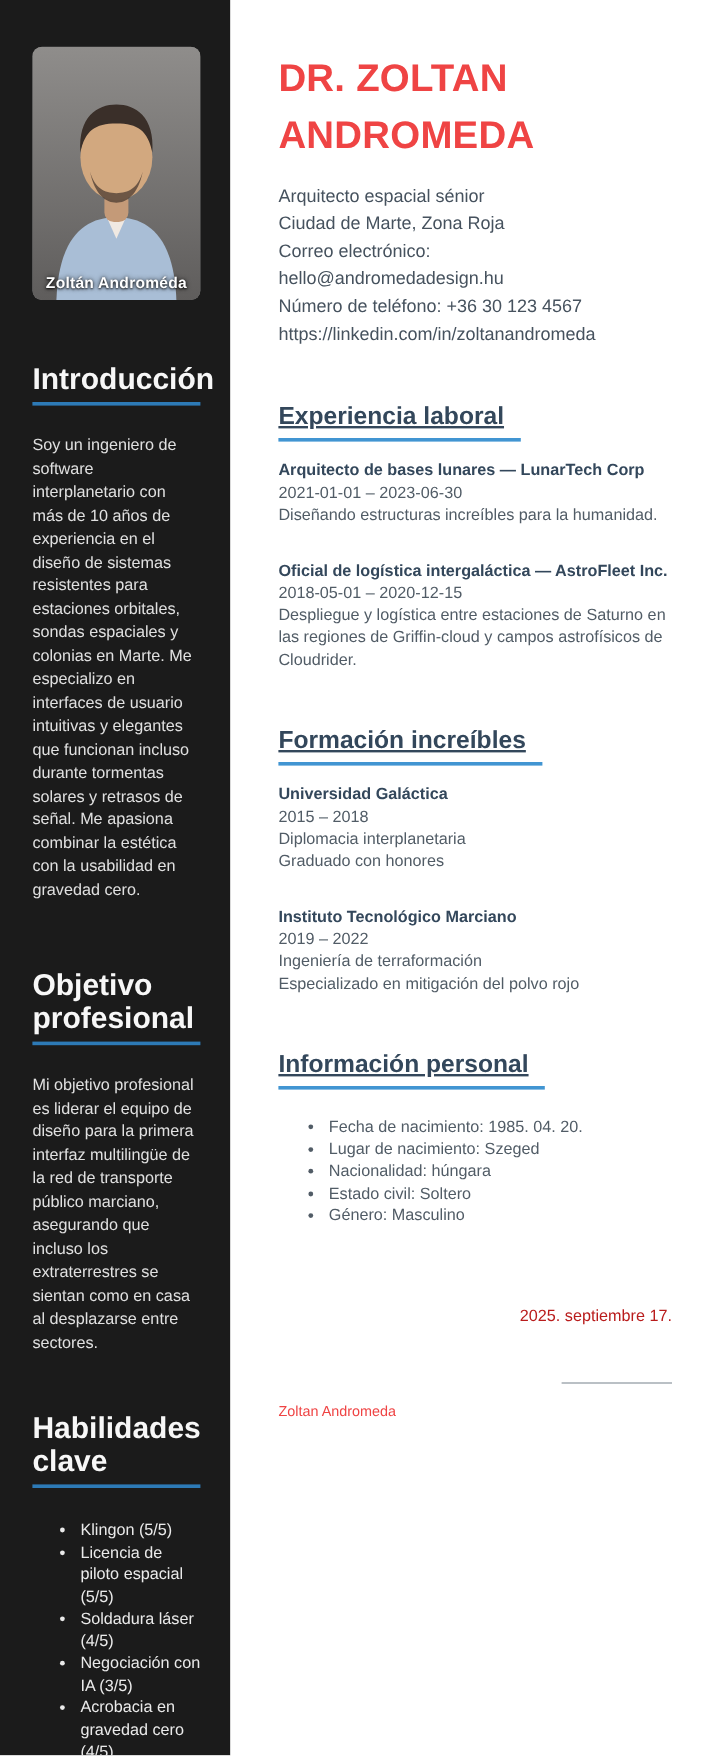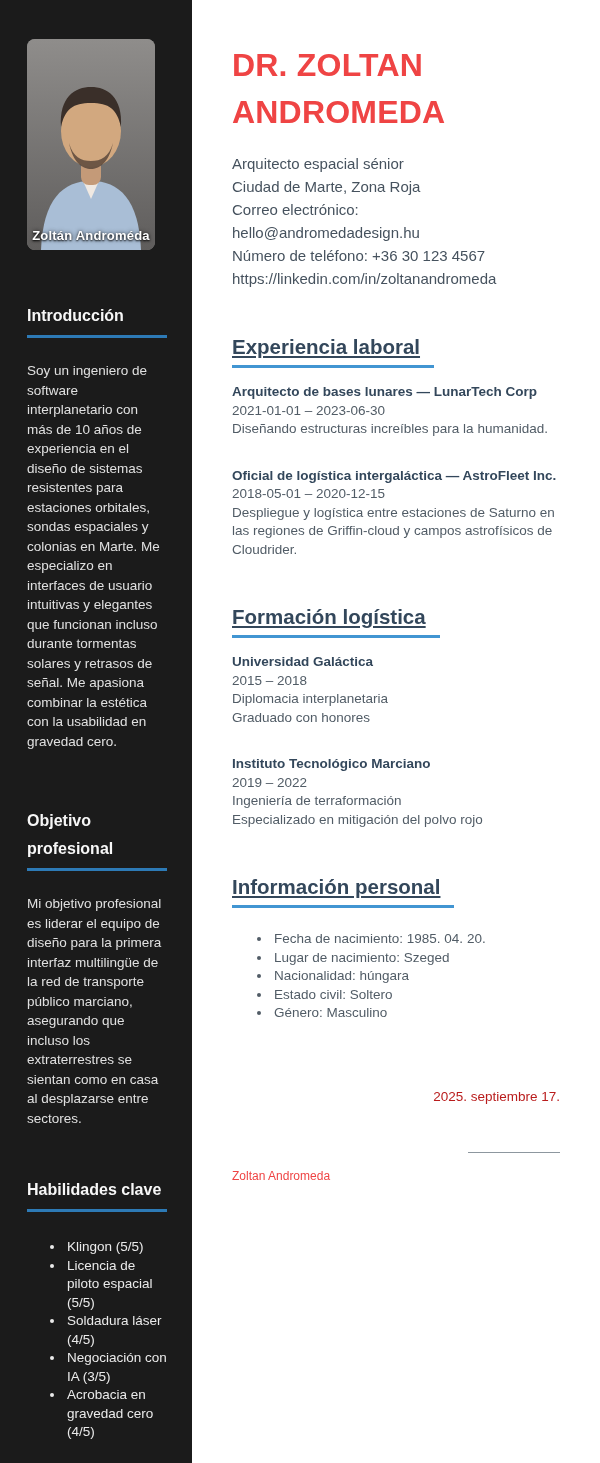--- a/index.html
+++ b/index.html
@@ -20,40 +20,40 @@
   
   .sidebar {
     flex: 0 0 192px;
     width: 192px;
     background: #1b1b1b;
     color: #e0e0e0;
     padding: 39px 25px 20px 27px;
   }
   .photo {
     position: relative;
-    width: 128px;
+    width: 140px;
     height: 211px;
     border-radius: 8px;
     overflow: hidden;
     background: #7d7d7d;
   }
   .photo svg { display: block; width: 100%; height: 100%; }
   .photo-caption {
     position: absolute;
     left: 0; right: 0;
     bottom: 7px;
     text-align: center;
     color: #ffffff;
     font-weight: bold;
     font-size: 13px;
     text-shadow: 0 1px 2px rgba(0,0,0,0.9), 0 0 4px rgba(0,0,0,0.7);
     letter-spacing: 0.2px;
   }
   .sb-heading {
-    font-size: 16px;
+    font-size: 25px;
     line-height: 28px;
     font-weight: bold;
     color: #f7f7f7;
     margin: 0;
     padding-bottom: 5px;
     border-bottom: 3px solid #2d7ab6;
   }
   .sb-sec-intro   { margin-top: 52px; }
   .sb-sec-objective { margin-top: 56px; }
   .sb-sec-skills  { margin-top: 48px; }
@@ -210,21 +210,21 @@
         <div class="entry-line">Diseñando estructuras increíbles para la humanidad.</div>
       </div>
       <div class="entry">
         <div class="entry-title">Oficial de logística intergaláctica — AstroFleet Inc.</div>
         <div class="entry-line">2018-05-01 – 2020-12-15</div>
         <div class="entry-line">Despliegue y logística entre estaciones de Saturno en las regiones de Griffin-cloud y campos astrofísicos de Cloudrider.</div>
       </div>
     </section>
 
     <section class="m-section">
-      <h2 class="m-heading">Formación logística</h2>
+      <h2 class="m-heading">Formación increíbles</h2>
       <div class="entry">
         <div class="entry-title">Universidad Galáctica</div>
         <div class="entry-line">2015 – 2018</div>
         <div class="entry-line">Diplomacia interplanetaria</div>
         <div class="entry-line">Graduado con honores</div>
       </div>
       <div class="entry">
         <div class="entry-title">Instituto Tecnológico Marciano</div>
         <div class="entry-line">2019 – 2022</div>
         <div class="entry-line">Ingeniería de terraformación</div>

